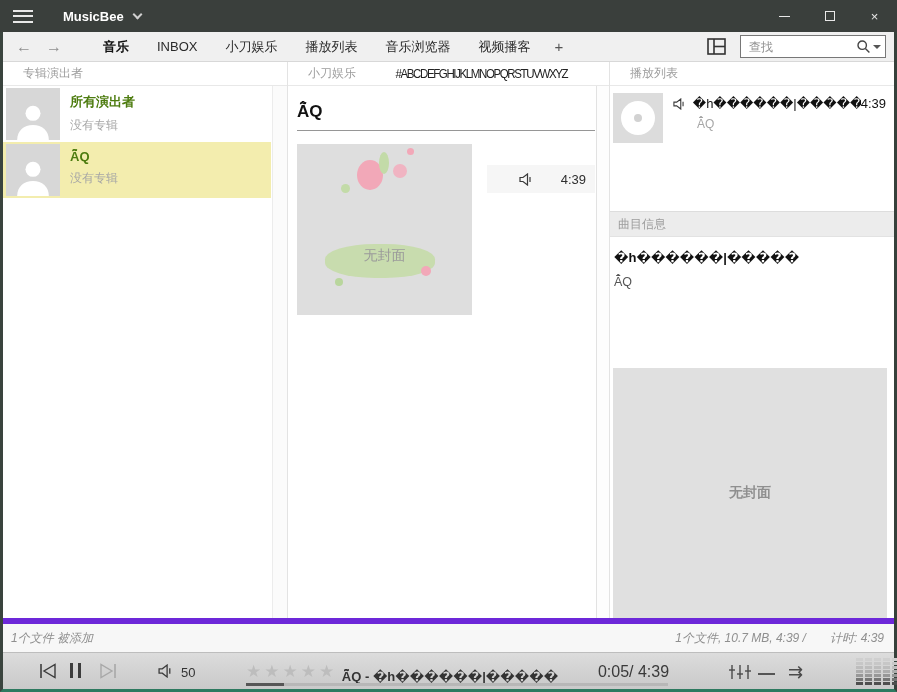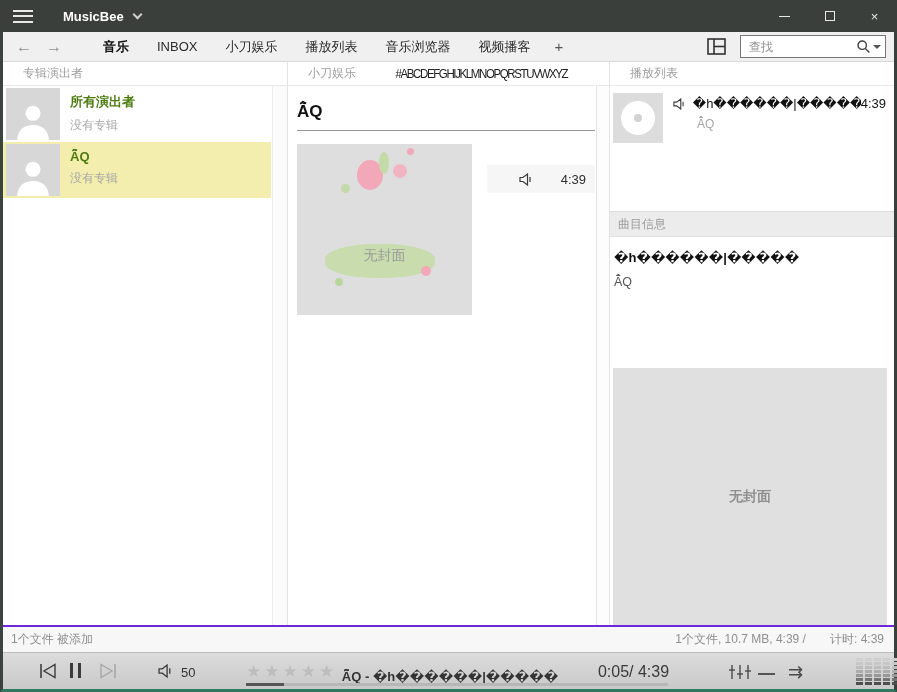--- a/index.html
+++ b/index.html
@@ -79,22 +79,22 @@
   .info-strip{height:26px;line-height:25px;background:#ececec;border-top:1px solid #ddd;border-bottom:1px solid #e2e2e2;
     font-size:12px;color:#9c9c9c;padding-left:8px;}
   .info-body{height:131px;padding:13px 8px 0 4px;}
   .info-title{font-size:13px;font-weight:bold;color:#111;}
   .info-artist{font-size:12.5px;color:#555;margin-top:10px;}
   .info-format{font-size:12px;color:#333;margin-top:16px;}
   .big-cover{flex:1;margin:0 7px 0 3px;background:#e0e0e0;display:flex;align-items:center;justify-content:center;
     font-size:14px;font-weight:bold;color:#8f8f8f;}
 
   
-  .statusbar{height:27px;background:#f7f7f7;border-top:2px solid #6d28d9;display:flex;align-items:center;
-    font-size:12px;color:#8f8f8f;flex:0 0 auto;}
+  .statusbar{height:34px;background:#f7f7f7;border-top:6px solid #6d28d9;display:flex;align-items:center;
+    font-size:12px;color:#8f8f8f;flex:0 0 auto;font-style:italic;}
   .status-left{padding-left:8px;}
   .status-right{margin-left:auto;display:flex;gap:24px;padding-right:10px;}
 
   
   .playerbar{height:37px;background:linear-gradient(#dcdcdc,#c9c9c9);border-top:1px solid #bdbdbd;
     position:relative;flex:0 0 auto;}
   .pb{position:absolute;}
   .pause-bars{display:flex;gap:5px;}
   .pause-bars span{width:3px;height:15px;background:#3c3c3c;}
   .vol-num{font-size:13px;color:#333;}

